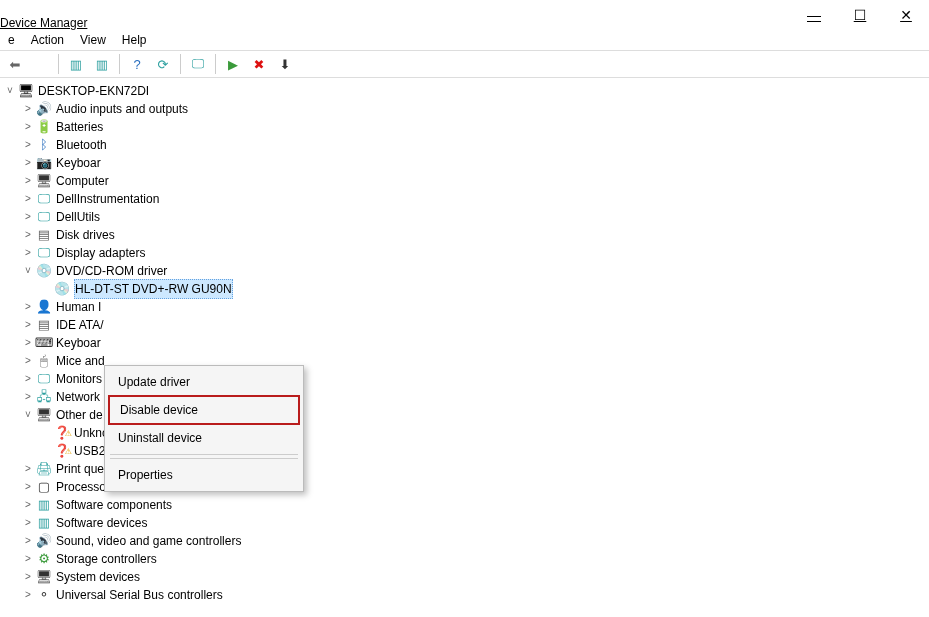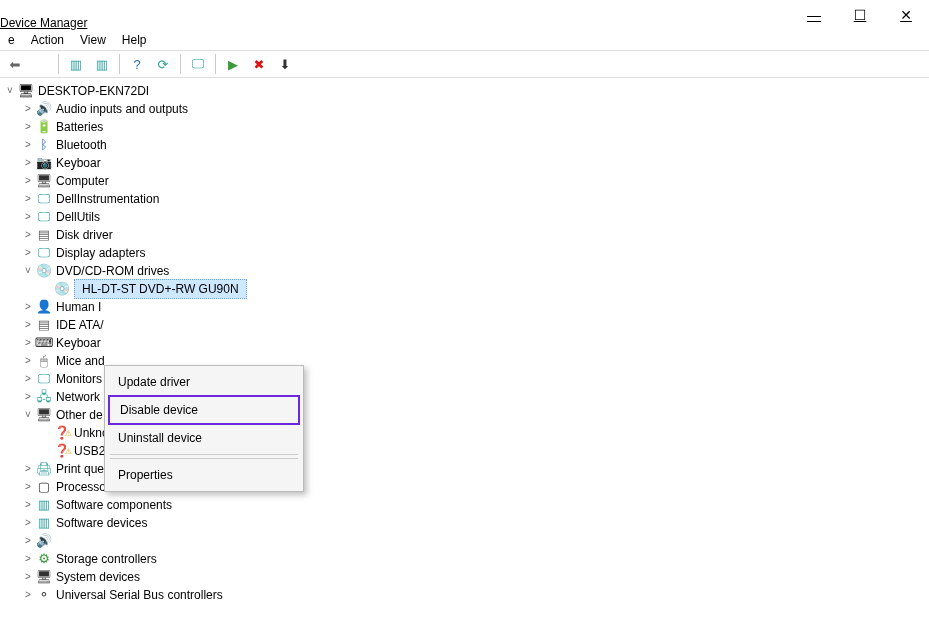--- a/index.html
+++ b/index.html
@@ -64,21 +64,21 @@
   .node .ico {
     width: 16px; height: 16px;
     display: flex; align-items: center; justify-content: center;
     margin-right: 4px;
     font-size: 13px;
   }
   .node .label { font-size: 12px; }
   .selected .label {
     background: #cde8ff;
     border: 1px dotted #66a3e0;
-    padding: 0 7px;
+    padding: 0 0;
   }
   .warn-overlay {
     position: relative;
   }
   .warn-overlay::after {
     content: "⚠";
     position: absolute;
     right: -2px; bottom: -2px;
     font-size: 8px;
     color: #e6a400;
@@ -95,21 +95,21 @@
   }
   .ctxitem {
     padding: 4px 10px;
     font-size: 12px;
   }
   .ctxitem.bold { font-weight: normal; }
   .ctxsep {
     height: 1px; background: #ccc; margin: 3px 2px;
   }
   .highlight-box {
-    border: 2px solid #6d28d9; 
+    border: 2px solid #b91c1c; 
   }
   
   .col-gray{color:#666}.col-blue{color:#2a6fbf}.col-green{color:#3a9a3a}
   .col-red{color:#d11}.col-teal{color:#2ea0a0}.col-orange{color:#e08000}
   .col-dark{color:#333}.col-yellow{color:#c9a800}
 </style>
 </head>
 <body>
 
 <div class="titlebar">
@@ -183,33 +183,33 @@
         <span class="label">DellInstrumentation</span>
       </div>
       <div class="node indent1">
         <span class="chev col-gray">&gt;</span>
         <span class="ico col-teal">🖵</span>
         <span class="label">DellUtils</span>
       </div>
       <div class="node indent1">
         <span class="chev col-gray">&gt;</span>
         <span class="ico col-gray">▤</span>
-        <span class="label">Disk driver</span>
+        <span class="label">Disk drives</span>
       </div>
       <div class="node indent1">
         <span class="chev col-gray">&gt;</span>
         <span class="ico col-teal">🖵</span>
         <span class="label">Display adapters</span>
       </div>
     </div>
 
   <div class="node indent1">
     <span class="chev col-gray">˅</span>
     <span class="ico col-gray">💿</span>
-    <span class="label">DVD/CD-ROM drives</span>
+    <span class="label">DVD/CD-ROM driver</span>
   </div>
   <div class="node indent2 selected">
     <span class="spacer12"></span>
     <span class="ico col-gray">💿</span>
     <span class="label">HL-DT-ST DVD+-RW GU90N</span>
   </div>
 
   <div id="cats-trunc">
       <div class="node indent1">
         <span class="chev col-gray">&gt;</span>
@@ -278,20 +278,21 @@
         <span class="label">Software components</span>
       </div>
       <div class="node indent1">
         <span class="chev col-gray">&gt;</span>
         <span class="ico col-teal">▥</span>
         <span class="label">Software devices</span>
       </div>
       <div class="node indent1">
         <span class="chev col-gray">&gt;</span>
         <span class="ico col-gray">🔊</span>
+        <span class="label">Sound, video and game controllers</span>
       </div>
       <div class="node indent1">
         <span class="chev col-gray">&gt;</span>
         <span class="ico col-green">⚙</span>
         <span class="label">Storage controllers</span>
       </div>
       <div class="node indent1">
         <span class="chev col-gray">&gt;</span>
         <span class="ico col-dark">🖥</span>
         <span class="label">System devices</span>

